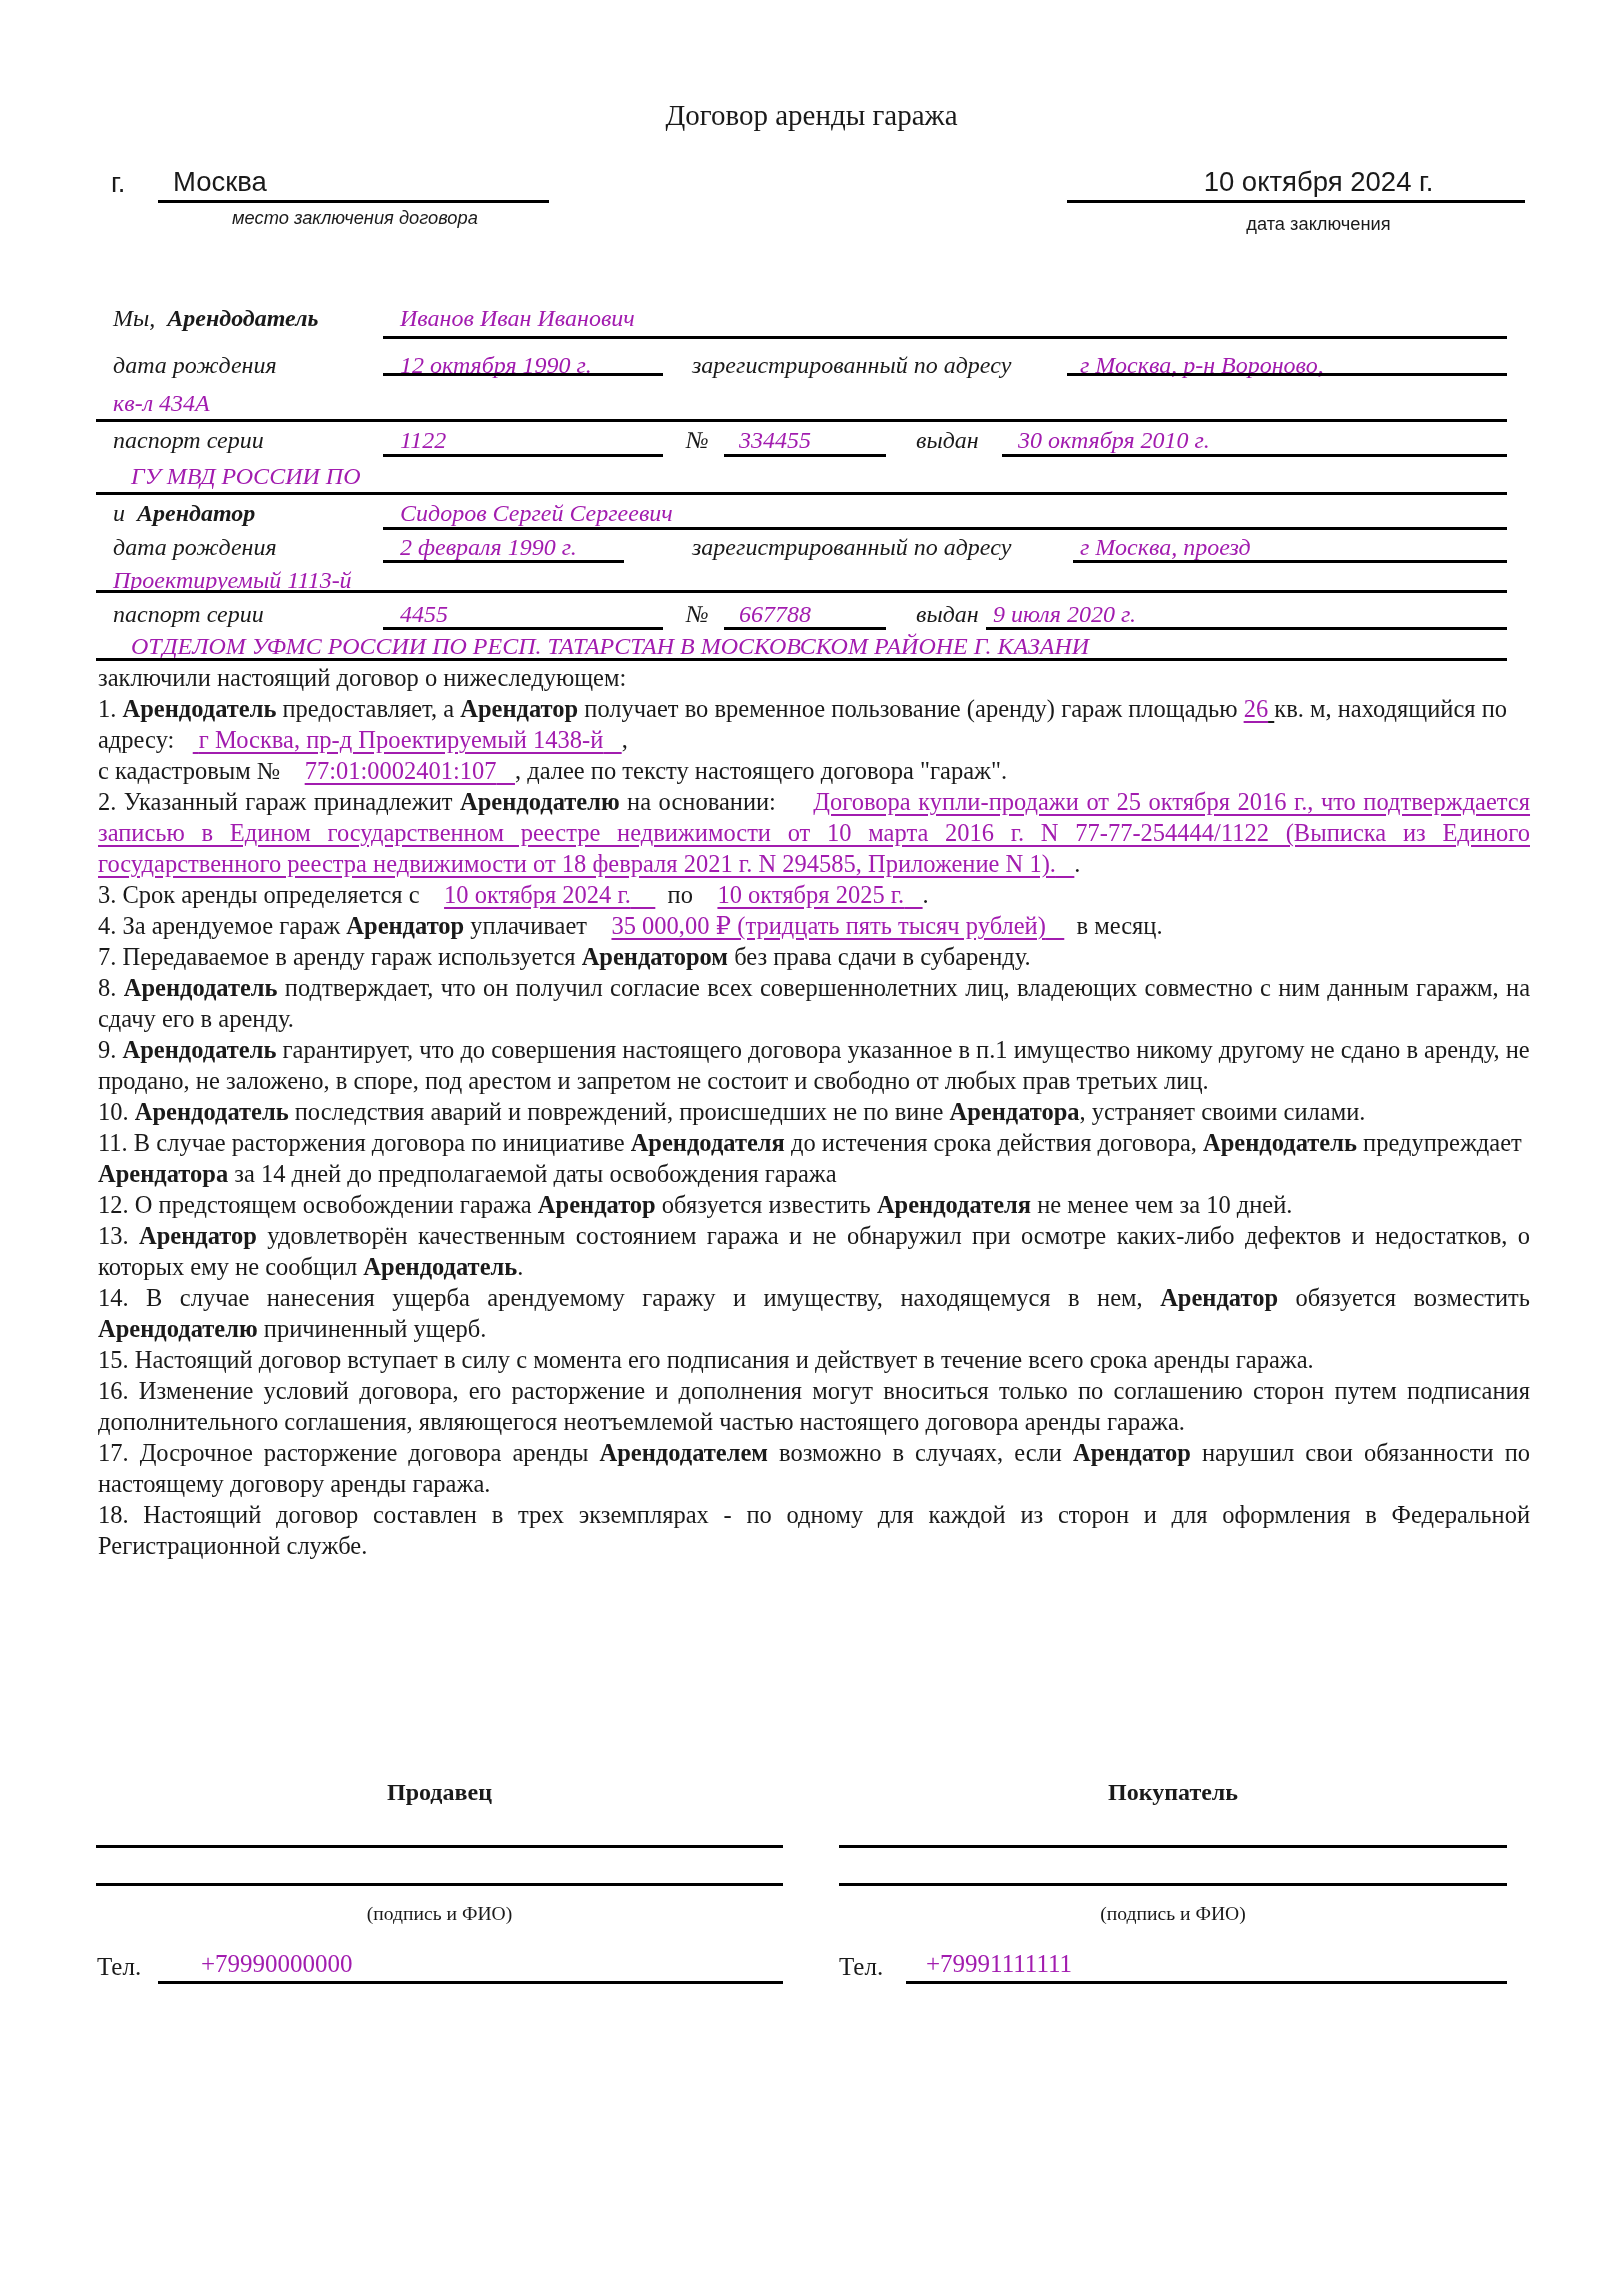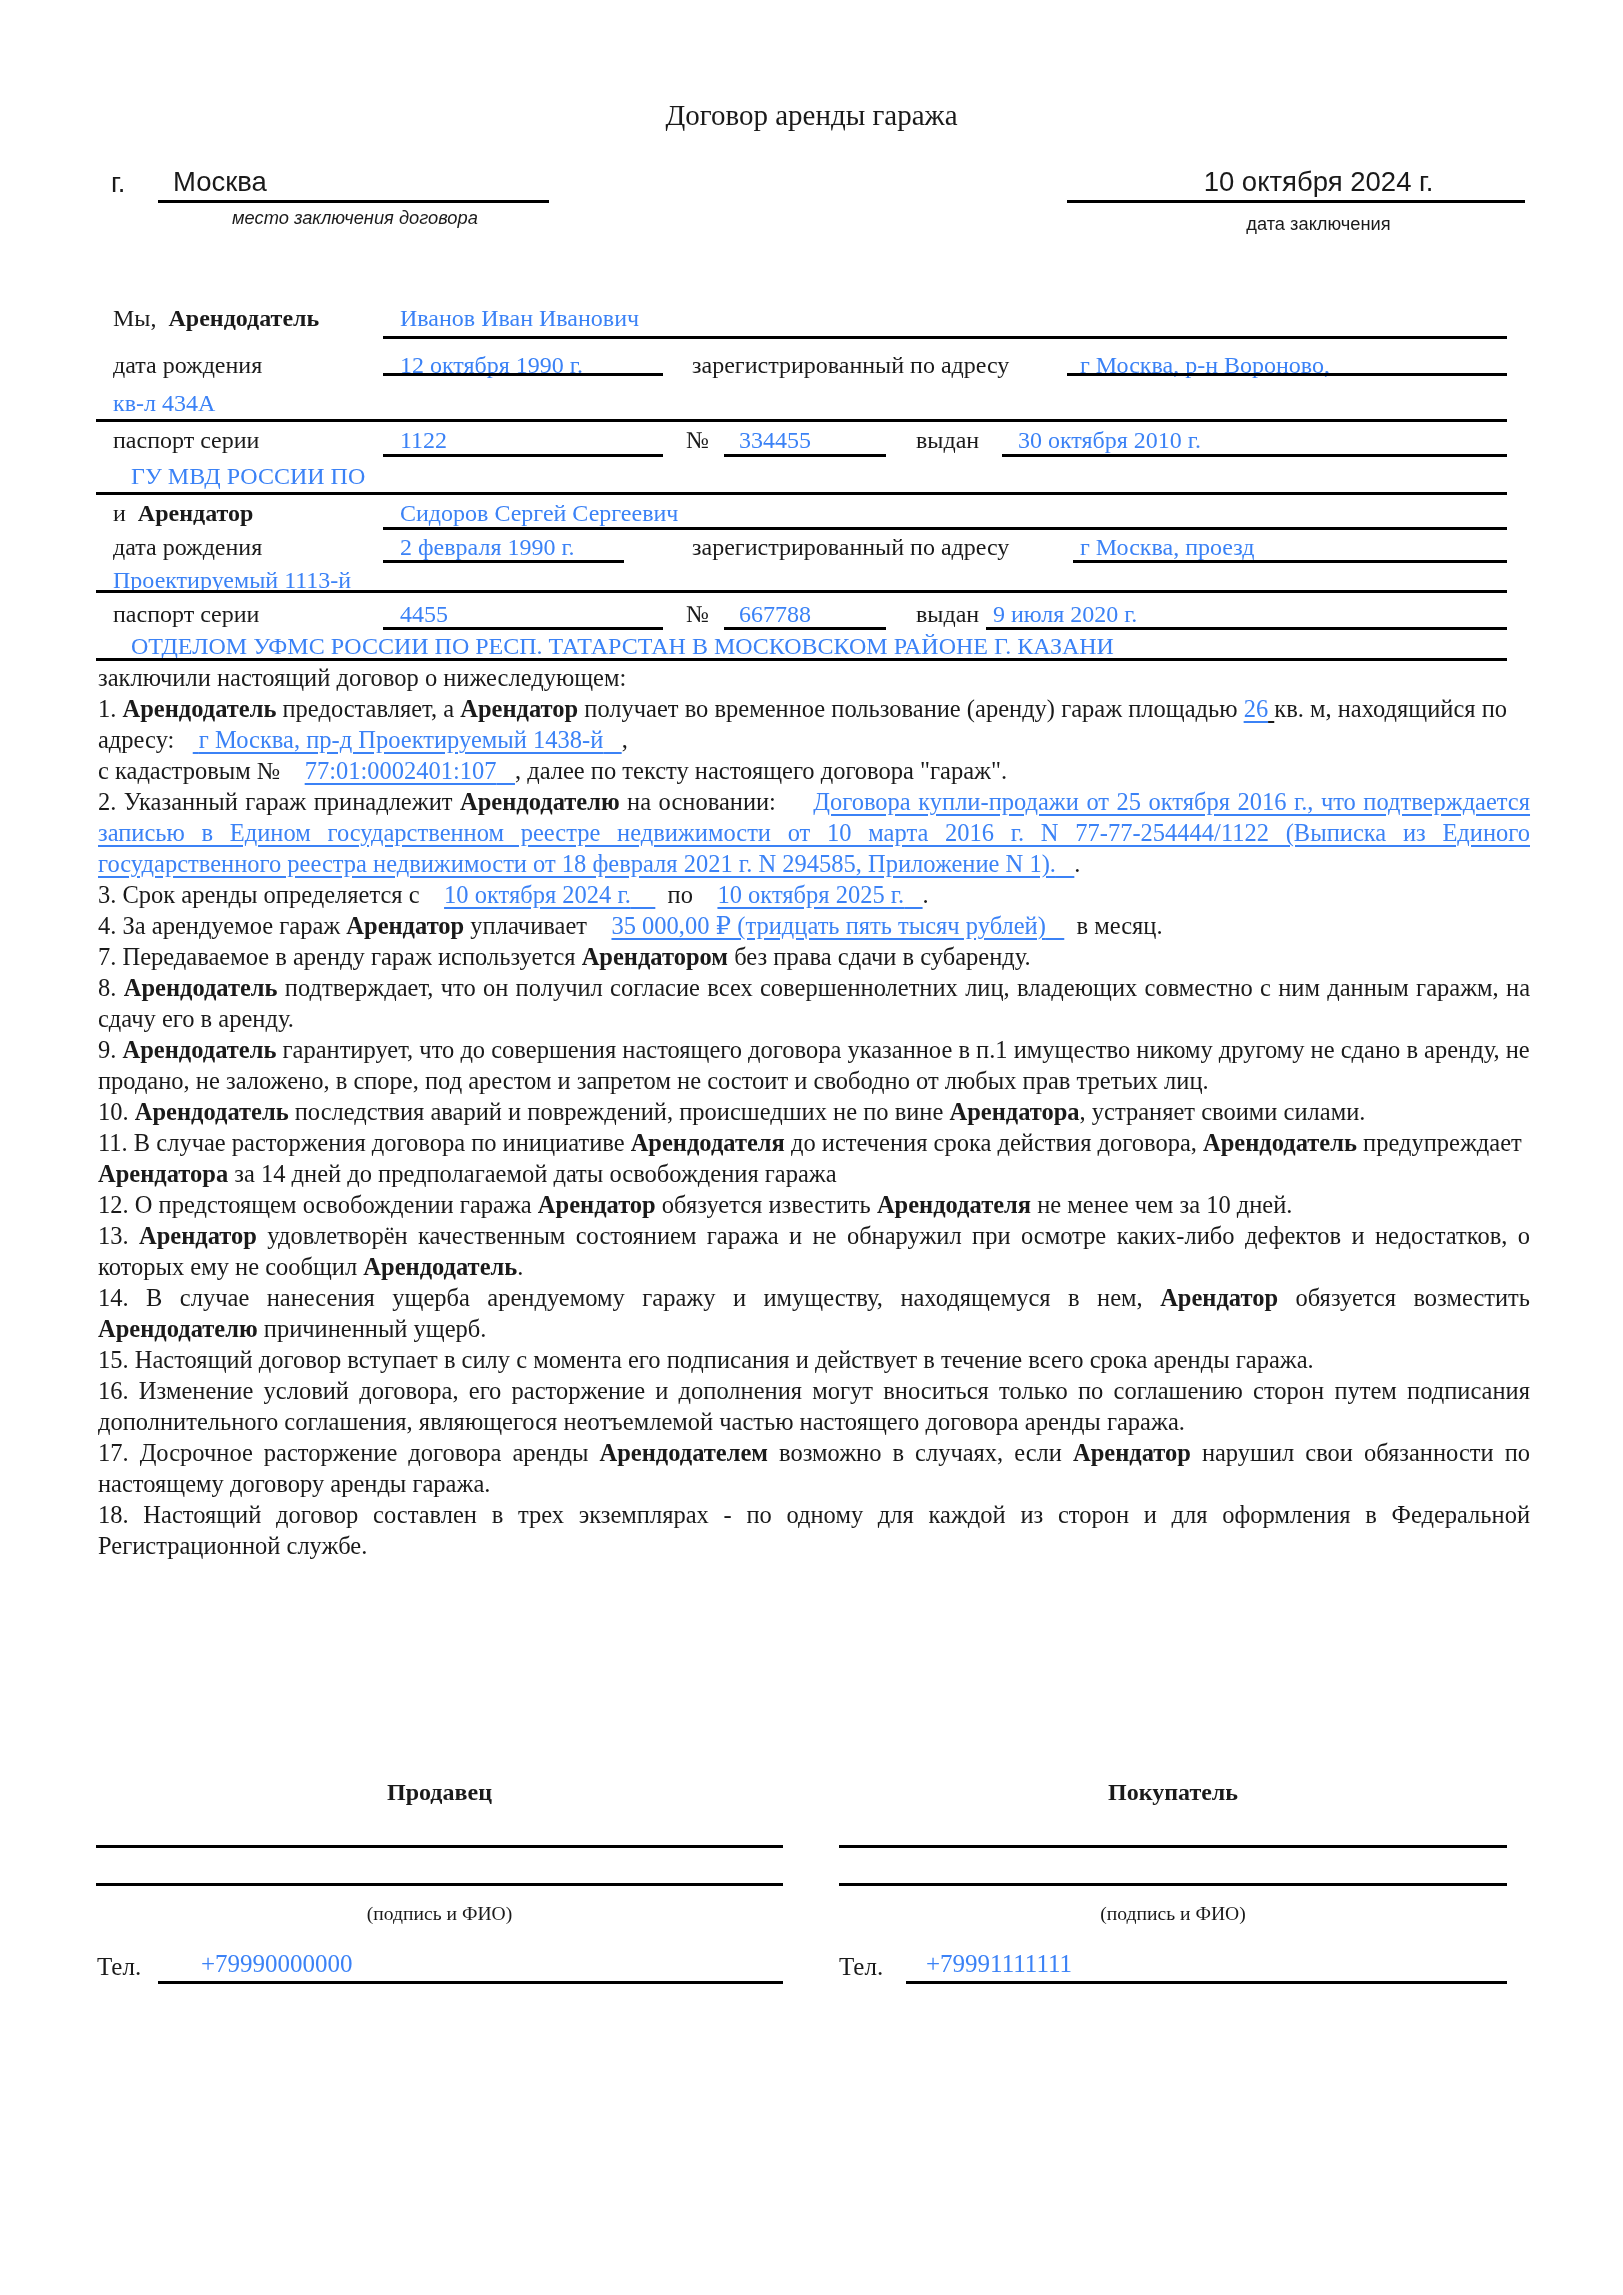--- a/index.html
+++ b/index.html
@@ -1,33 +1,33 @@
 <!DOCTYPE html>
 <html style="font-size:10.5px"><head>
 <meta charset="utf-8">
 <style>
   html, body { margin: 0; padding: 0; background: #ffffff; }
   body { width: 1623px; height: 2295px; position: relative; overflow: hidden;
          font-family: "Liberation Serif", "DejaVu Serif", serif; color: #1a1a1a; }
   .abs { position: absolute; white-space: nowrap; }
   .sans { font-family: "Liberation Sans", "DejaVu Sans", sans-serif; }
-  .val { color: #3b82f6; }
+  .val { color: #a21caf; }
   .line { position: absolute; height: 2.6px; background: #000; }
   .b { font-weight: bold; }
   .u { text-decoration: underline; text-decoration-thickness: 2px; text-underline-offset: 3.9px; }
 
   #title { left: 0; width: 1623px; top: 99px; text-align: center; font-size: 29px; }
 
   .hdr-g { left: 111px; top: 167px; font-size: 27.5px; }
   .hdr-city { left: 173px; top: 166px; font-size: 27.5px; }
   .hdr-date { left: 1070px; width: 497px; top: 166px; font-size: 27.5px; text-align: center; }
   .hdr-cap1 { left: 232px; top: 207px; font-size: 18.3px; font-style: italic; }
   .hdr-cap2 { left: 1070px; width: 497px; top: 213px; font-size: 18.3px; text-align: center; }
 
-  .pf { font-size: 24px; }
+  .pf { font-size: 24px; font-style: italic; }
   .body-text { position: absolute; left: 98px; width: 1432px; font-size: 24.5px; line-height: 31px; }
   .para { margin: 0; text-align: justify; }
   .para.left { text-align: left; }
 
   .sig-head { font-size: 24px; font-weight: bold; top: 1779px; }
   .sig-cap { font-size: 19.6px; top: 1903px; }
   .tel { font-size: 25px; top: 1953px; }
 </style>
 </head>
 <body>

